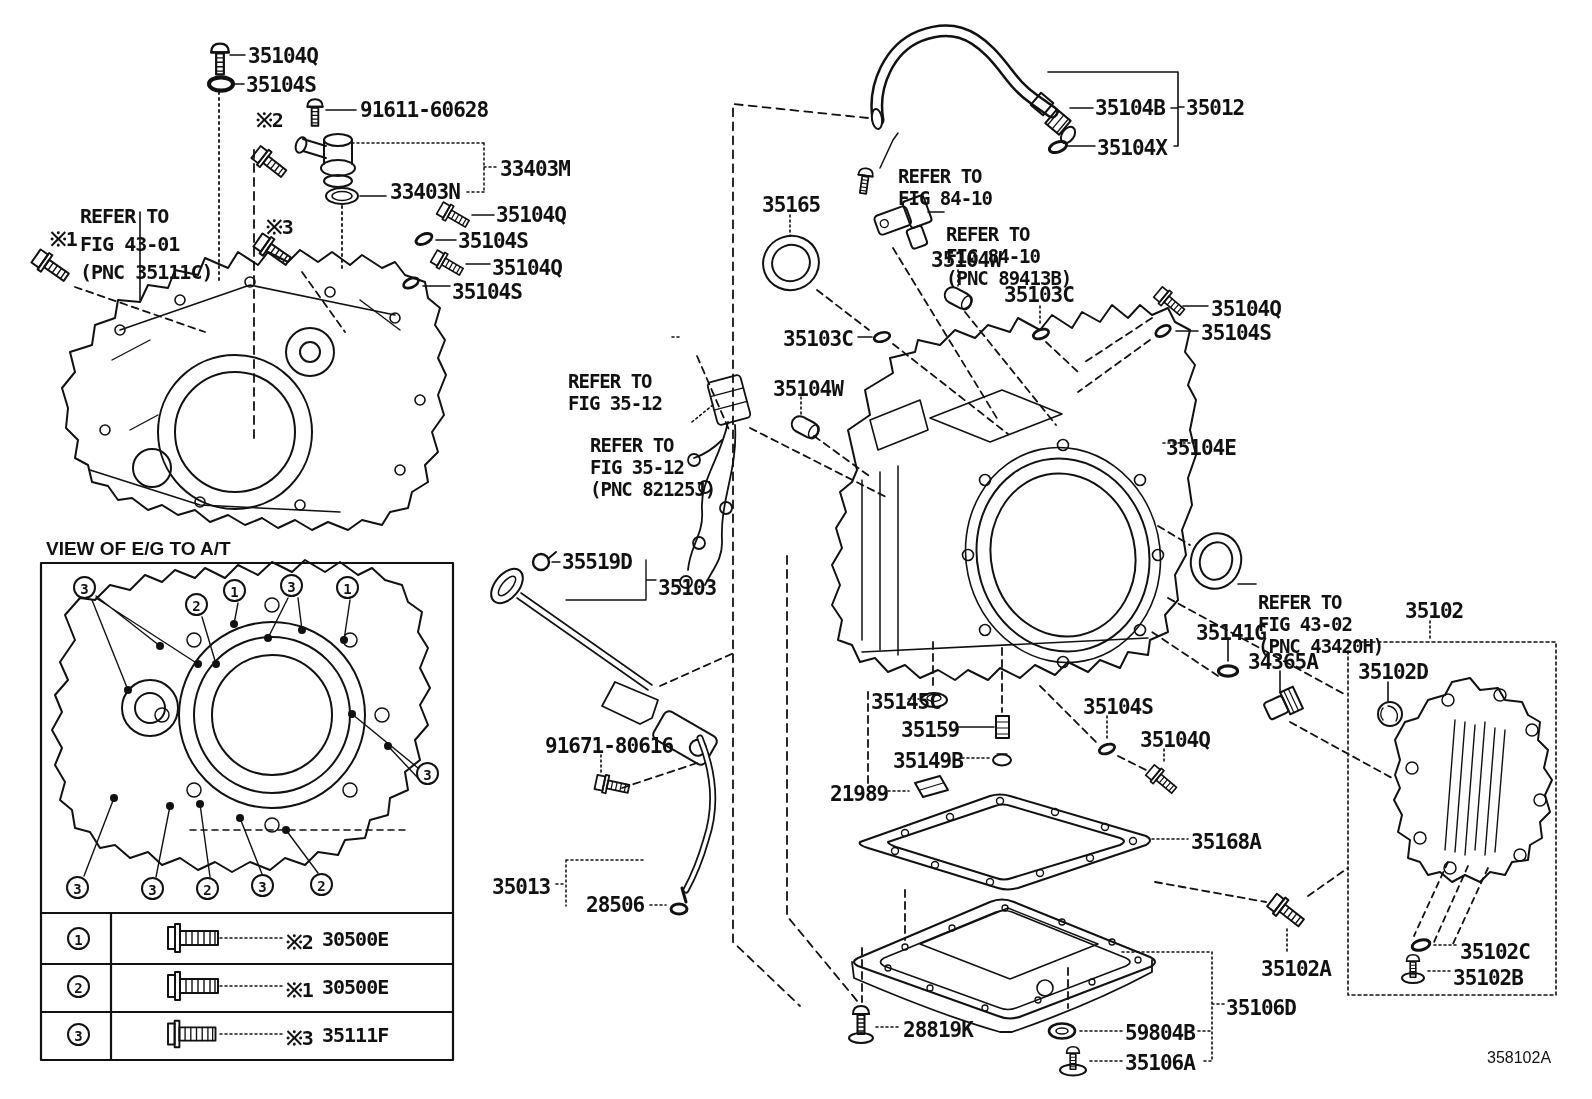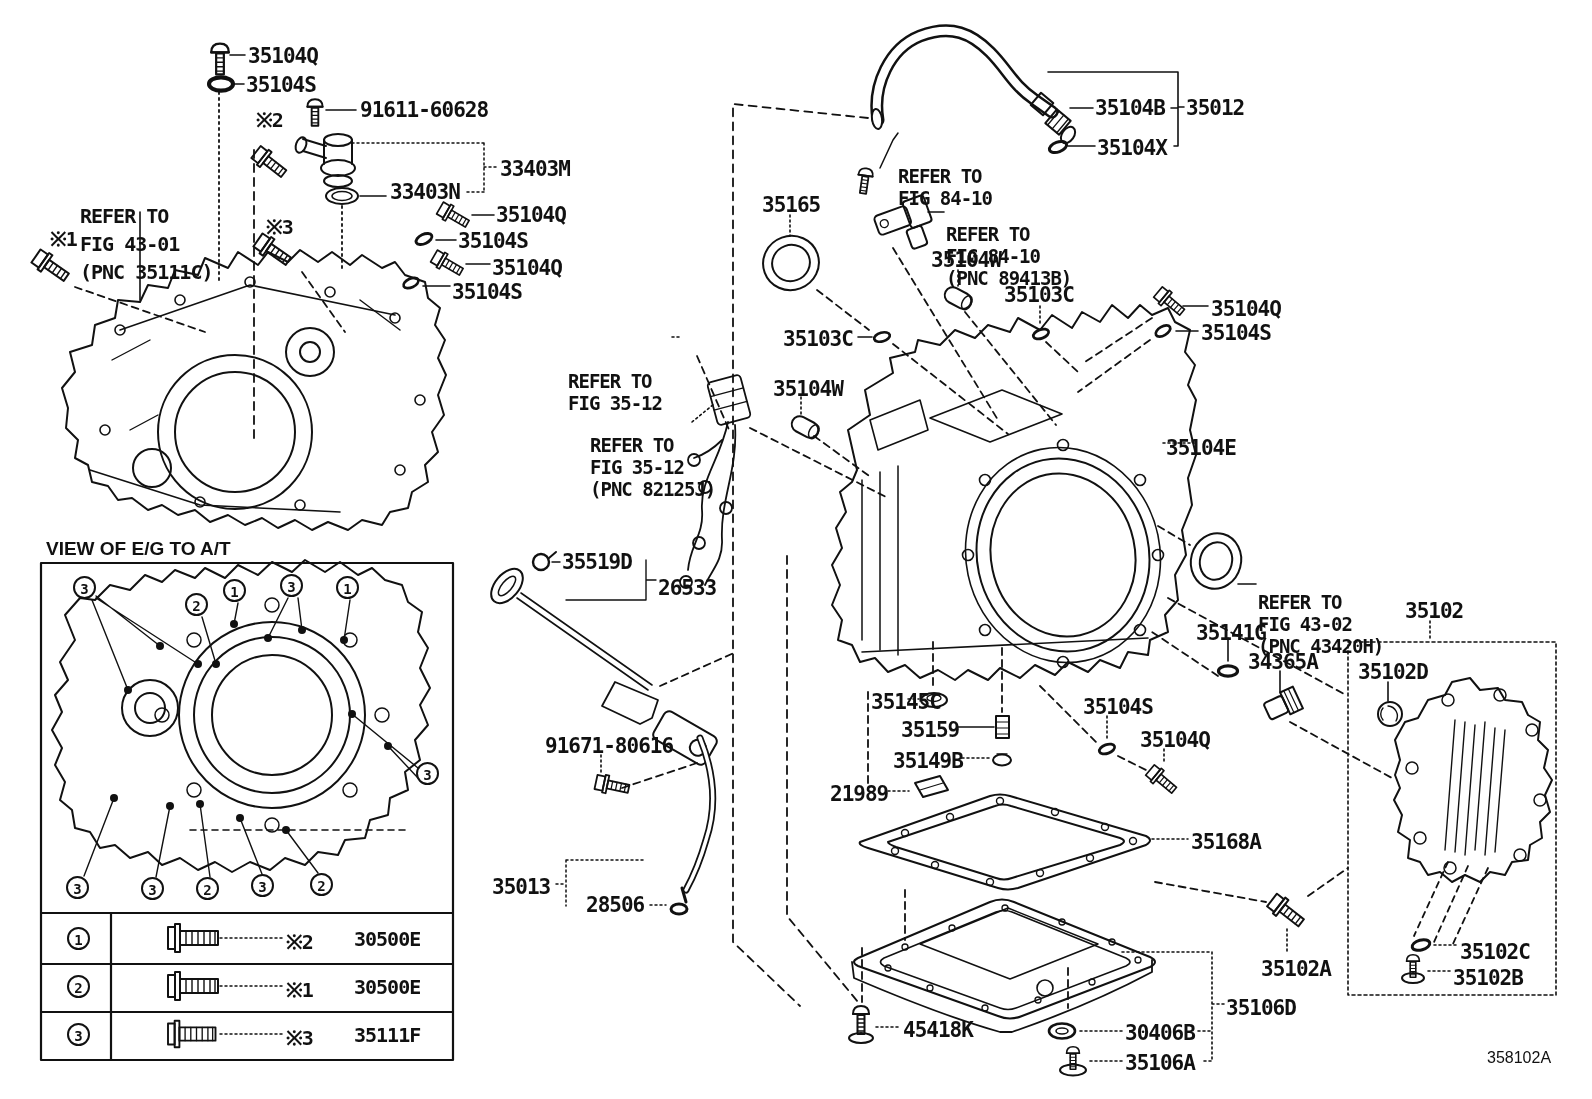--- a/index.html
+++ b/index.html
@@ -7,21 +7,21 @@
          font-family:"DejaVu Sans Mono",monospace;color:#111;}
   #art{position:absolute;left:0;top:0;}
   .pn{position:absolute;font:bold 21px "DejaVu Sans Mono",monospace;letter-spacing:-1px;white-space:nowrap;}
   .mk{position:absolute;font:bold 20px "DejaVu Sans Mono",monospace;letter-spacing:-1px;white-space:nowrap;}
   .rf{position:absolute;font:bold 19px "DejaVu Sans Mono",monospace;letter-spacing:-1px;line-height:22px;white-space:pre;}
   .rf.wide{line-height:28px;font-size:20px;}
   .vtitle{position:absolute;font:bold 19px "Liberation Sans",sans-serif;letter-spacing:0;}
   .foot{position:absolute;font:16px "Liberation Sans",sans-serif;text-align:center;}
   .co{position:absolute;width:23px;height:23px;border:2px solid #111;border-radius:50%;
       font:bold 14px "DejaVu Sans Mono",monospace;text-align:center;line-height:22px;background:#fff;box-sizing:border-box;}
-  .lg{position:absolute;font:bold 20px "DejaVu Sans Mono",monospace;letter-spacing:-1px;white-space:nowrap;margin-left:32px;}
+  .lg{position:absolute;font:bold 20px "DejaVu Sans Mono",monospace;letter-spacing:-1px;white-space:nowrap;}
 </style>
 </head>
 <body>
 
 <div id="stage">
 
 <svg id="art" width="1592" height="1099" viewBox="0 0 1592 1099" fill="none" stroke="#111" stroke-width="2" stroke-linecap="round" stroke-linejoin="round">
   <defs>
     <g id="bolt">
       <path d="M0,-8 L9,-8 L9,8 L0,8 Z"></path>
@@ -470,21 +470,21 @@
 </div>
 
 <div class="rf" style="left:568px;top:326px">
   <div>REFER TO</div><div>FIG 35-12</div>
 </div>
 <div class="rf" style="left:590px;top:390px">
   <div>REFER TO</div><div>FIG 35-12</div><div>(PNC 82125J)</div>
 </div>
 
 <div class="pn" style="left:562px;top:550px">35519D</div>
-<div class="pn" style="left:658px;top:576px">26533</div>
+<div class="pn" style="left:658px;top:576px">35103</div>
 <div class="pn" style="left:545px;top:734px">91671-80616</div>
 <div class="pn" style="left:492px;top:875px">35013</div>
 <div class="pn" style="left:586px;top:893px">28506</div>
 
 <div class="pn" style="left:1095px;top:96px">35104B</div>
 <div class="pn" style="left:1186px;top:96px">35012</div>
 <div class="pn" style="left:1097px;top:136px">35104X</div>
 <div class="rf" style="left:898px;top:121px">
   <div>REFER TO</div><div>FIG 84-10</div>
 </div>
@@ -508,22 +508,22 @@
 <div class="pn" style="left:1248px;top:650px">34365A</div>
 <div class="pn" style="left:1358px;top:660px">35102D</div>
 <div class="pn" style="left:1083px;top:695px">35104S</div>
 <div class="pn" style="left:1140px;top:728px">35104Q</div>
 <div class="pn" style="left:871px;top:690px">35145C</div>
 <div class="pn" style="left:901px;top:718px">35159</div>
 <div class="pn" style="left:893px;top:749px">35149B</div>
 <div class="pn" style="left:830px;top:782px">21989</div>
 <div class="pn" style="left:1191px;top:830px">35168A</div>
 
-<div class="pn" style="left:903px;top:1018px">45418K</div>
-<div class="pn" style="left:1125px;top:1021px">30406B</div>
+<div class="pn" style="left:903px;top:1018px">28819K</div>
+<div class="pn" style="left:1125px;top:1021px">59804B</div>
 <div class="pn" style="left:1125px;top:1051px">35106A</div>
 <div class="pn" style="left:1226px;top:996px">35106D</div>
 <div class="pn" style="left:1261px;top:957px">35102A</div>
 <div class="pn" style="left:1460px;top:940px">35102C</div>
 <div class="pn" style="left:1453px;top:966px">35102B</div>
 
 <div class="vtitle" style="left:46px;top:538px">VIEW OF E/G TO A/T</div>
 
 <div class="co" style="left:73px;top:576px">3</div>
 <div class="co" style="left:185px;top:593px">2</div>

